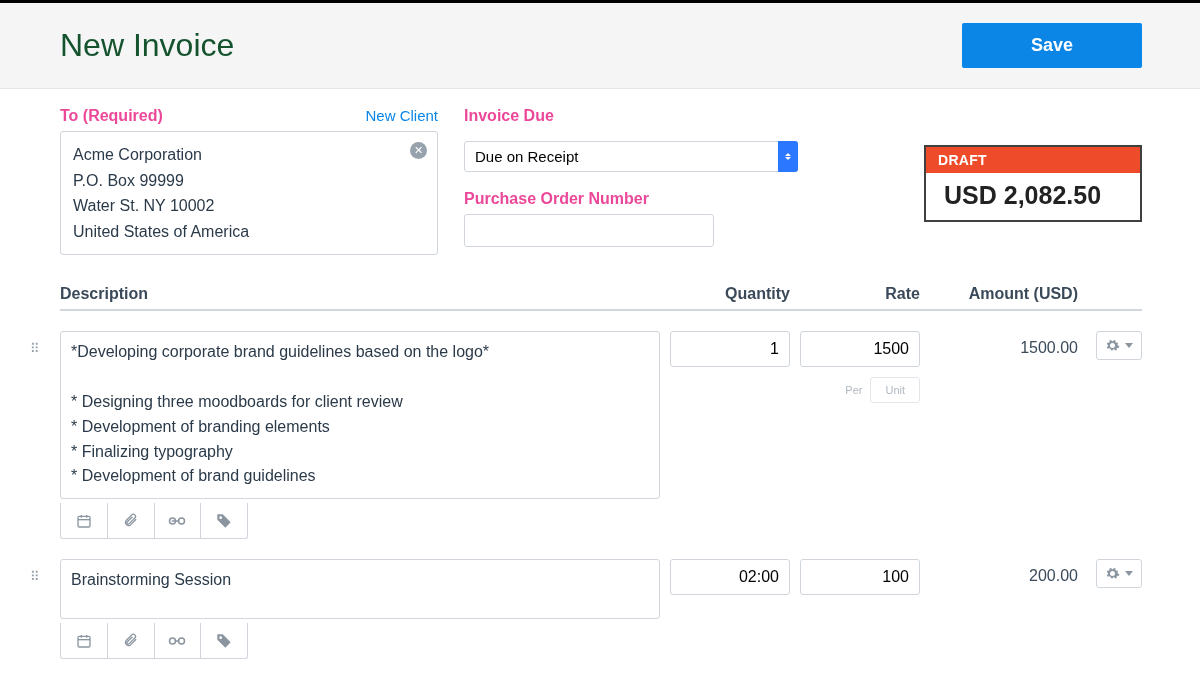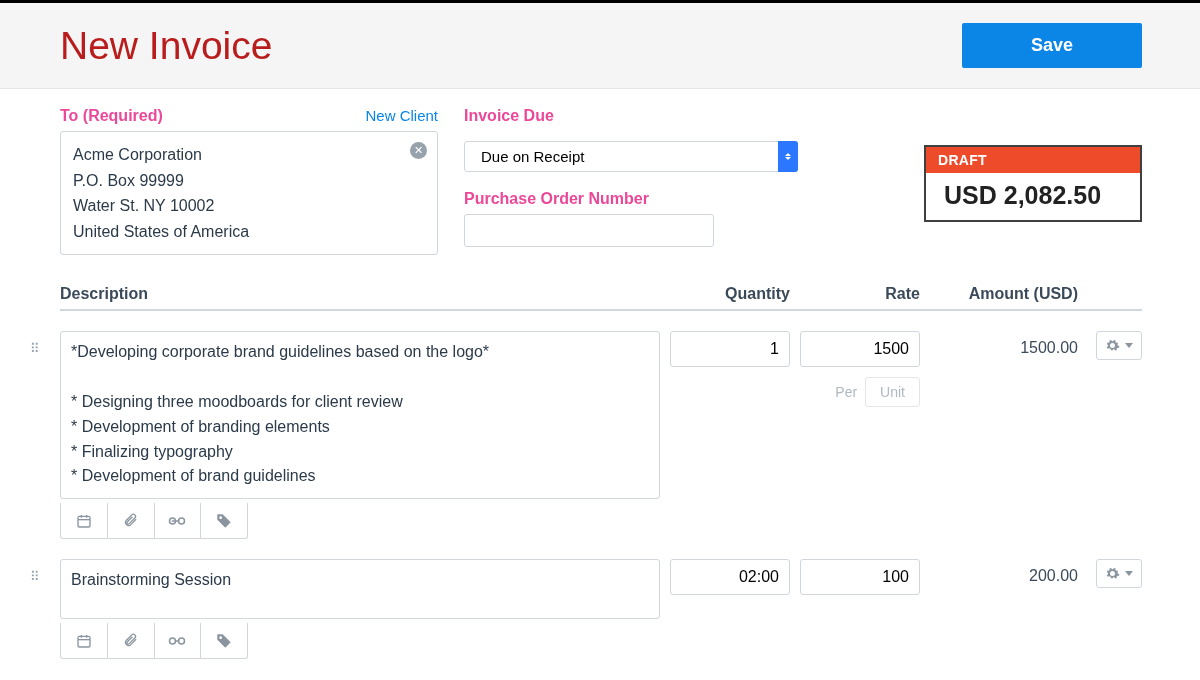--- a/index.html
+++ b/index.html
@@ -1,33 +1,33 @@
 <!DOCTYPE html>
 <html><head>
 <meta charset="utf-8">
 <style>
   * { box-sizing: border-box; margin: 0; padding: 0; }
   body { font-family: -apple-system, BlinkMacSystemFont, "Segoe UI", Helvetica, Arial, sans-serif; background: #fff; color: #333; width: 1200px; }
   .topbar { border-top: 3px solid #000; }
   .header { background: #f5f5f5; border-bottom: 1px solid #e5e5e5; padding: 20px 58px 20px 60px; display: flex; justify-content: space-between; align-items: center; }
-  .page-title { font-size: 39px; font-weight: 500; color: #b91c1c; }
+  .page-title { font-size: 32px; font-weight: 500; color: #14532d; }
   .save-btn { background: #0b85e6; color: #fff; border: none; padding: 12px 0; width: 180px; font-size: 18px; font-weight: 600; cursor: pointer; border-radius: 2px; }
   .content { padding: 18px 58px 30px 60px; }
   .top-row { display: flex; gap: 26px; }
   .to-col { width: 378px; }
   .due-col { width: 250px; }
   .spacer-col { flex: 1; }
   .total-col { width: 218px; padding-top: 38px; }
   .field-header { display: flex; justify-content: space-between; align-items: baseline; margin-bottom: 6px; }
   .label { font-size: 16px; font-weight: 600; color: #ec4899; }
   .link { color: #0b85e6; font-size: 15px; cursor: pointer; }
   .to-box { border: 1px solid #d0d6dc; border-radius: 3px; padding: 10px 12px; position: relative; line-height: 1.6; font-size: 16px; color: #2b3a49; min-height: 108px; }
   .clear-x { position: absolute; top: 10px; right: 10px; width: 17px; height: 17px; border-radius: 50%; background: #97a2ad; color: #fff; font-size: 11px; line-height: 17px; text-align: center; cursor: pointer; }
   .select-wrap { position: relative; width: 334px; }
-  .select { border: 1px solid #d0d6dc; border-radius: 3px; padding: 6px 16px; width: 100%; font-size: 15px; background: #fff; appearance: none; -webkit-appearance: none; }
+  .select { border: 1px solid #d0d6dc; border-radius: 3px; padding: 6px 10px; width: 100%; font-size: 15px; background: #fff; appearance: none; -webkit-appearance: none; }
   .select-caret { position: absolute; right: 0; top: 0; width: 20px; height: 100%; background: #2b77ff; border-radius: 0 3px 3px 0; display:flex; align-items:center; justify-content:center; flex-direction:column; gap:1px; pointer-events:none; }
   .caret-up, .caret-down { width:0; height:0; border-left:3px solid transparent; border-right:3px solid transparent; }
   .caret-up { border-bottom:3px solid #fff; }
   .caret-down { border-top:3px solid #fff; }
   .po-label { margin-top: 18px; margin-bottom:6px; }
   .text-input { border: 1px solid #d0d6dc; border-radius: 3px; padding: 7px 10px; font-size: 15px; width: 250px; }
   .total-box { border: 2px solid #404040; border-radius: 0; }
   .total-badge { background: #ee4b2b; color:#fff; font-weight:700; padding:5px 12px; font-size:14px; letter-spacing:0.3px; }
   .total-amount { padding: 8px 18px 10px; font-size: 25px; font-weight: 700; color:#222; white-space: nowrap;}
   .table-head { display:flex; align-items:baseline; margin-top:30px; padding-bottom:6px; border-bottom:2px solid #d0d6dc; color:#3b4a5a; font-weight:600; font-size:16px; }
@@ -40,21 +40,21 @@
   .drag-col { width:20px; padding-top:10px; color:#9aa4ae; cursor:grab; font-size:13px; margin-left:-30px; margin-right:0; text-align:left;}
   .desc-box { flex:1; }
   .desc-ta { width:100%; border:1px solid #d0d6dc; border-radius:3px; padding:8px 10px; font-size:16px; line-height:1.55; resize:none; font-family:inherit; color:#2b3a49; }
   .desc-ta.tall { height:168px; }
   .desc-ta.short { height:60px; }
   .tool-row { display:flex; border:1px solid #d0d6dc; border-top:none; border-radius:0 0 3px 3px; width:188px; height:36px; }
   .tool-btn { flex:1; border-right:1px solid #d0d6dc; display:flex; align-items:center; justify-content:center; color:#8a95a0; cursor:pointer; }
   .tool-btn:last-child { border-right:none; }
   .qty-input, .rate-input { width:120px; border:1px solid #d0d6dc; border-radius:3px; padding:8px 10px; font-size:16px; text-align:right; }
   .num-col { width:120px; display:flex; flex-direction:column; align-items:flex-end; gap:10px; }
-  .per-unit-row { display:flex; align-items:center; gap:8px; color:#b0b8c0; font-size:14px; margin-left:-40px; }
+  .per-unit-row { display:flex; align-items:center; gap:8px; color:#b0b8c0; font-size:11px; margin-left:-40px; }
   .unit-box { border:1px solid #e2e6ea; border-radius:3px; padding:6px 14px; color:#b0b8c0; }
   .amt-col { width:148px; text-align:right; padding-top:8px; font-size:16px; color:#3b4a5a; }
   .gear-col { width:54px; display:flex; justify-content:flex-end; align-items:flex-start; }
   .gear-btn { border:1px solid #d0d6dc; border-radius:3px; padding:6px 8px; display:flex; align-items:center; gap:5px; color:#8a95a0; cursor:pointer; background:#fff; }
   .gear-caret { width:0; height:0; border-left:4px solid transparent; border-right:4px solid transparent; border-top:5px solid #8a95a0; }
   svg { display:block; }
 </style>
 </head>
 <body>
 

